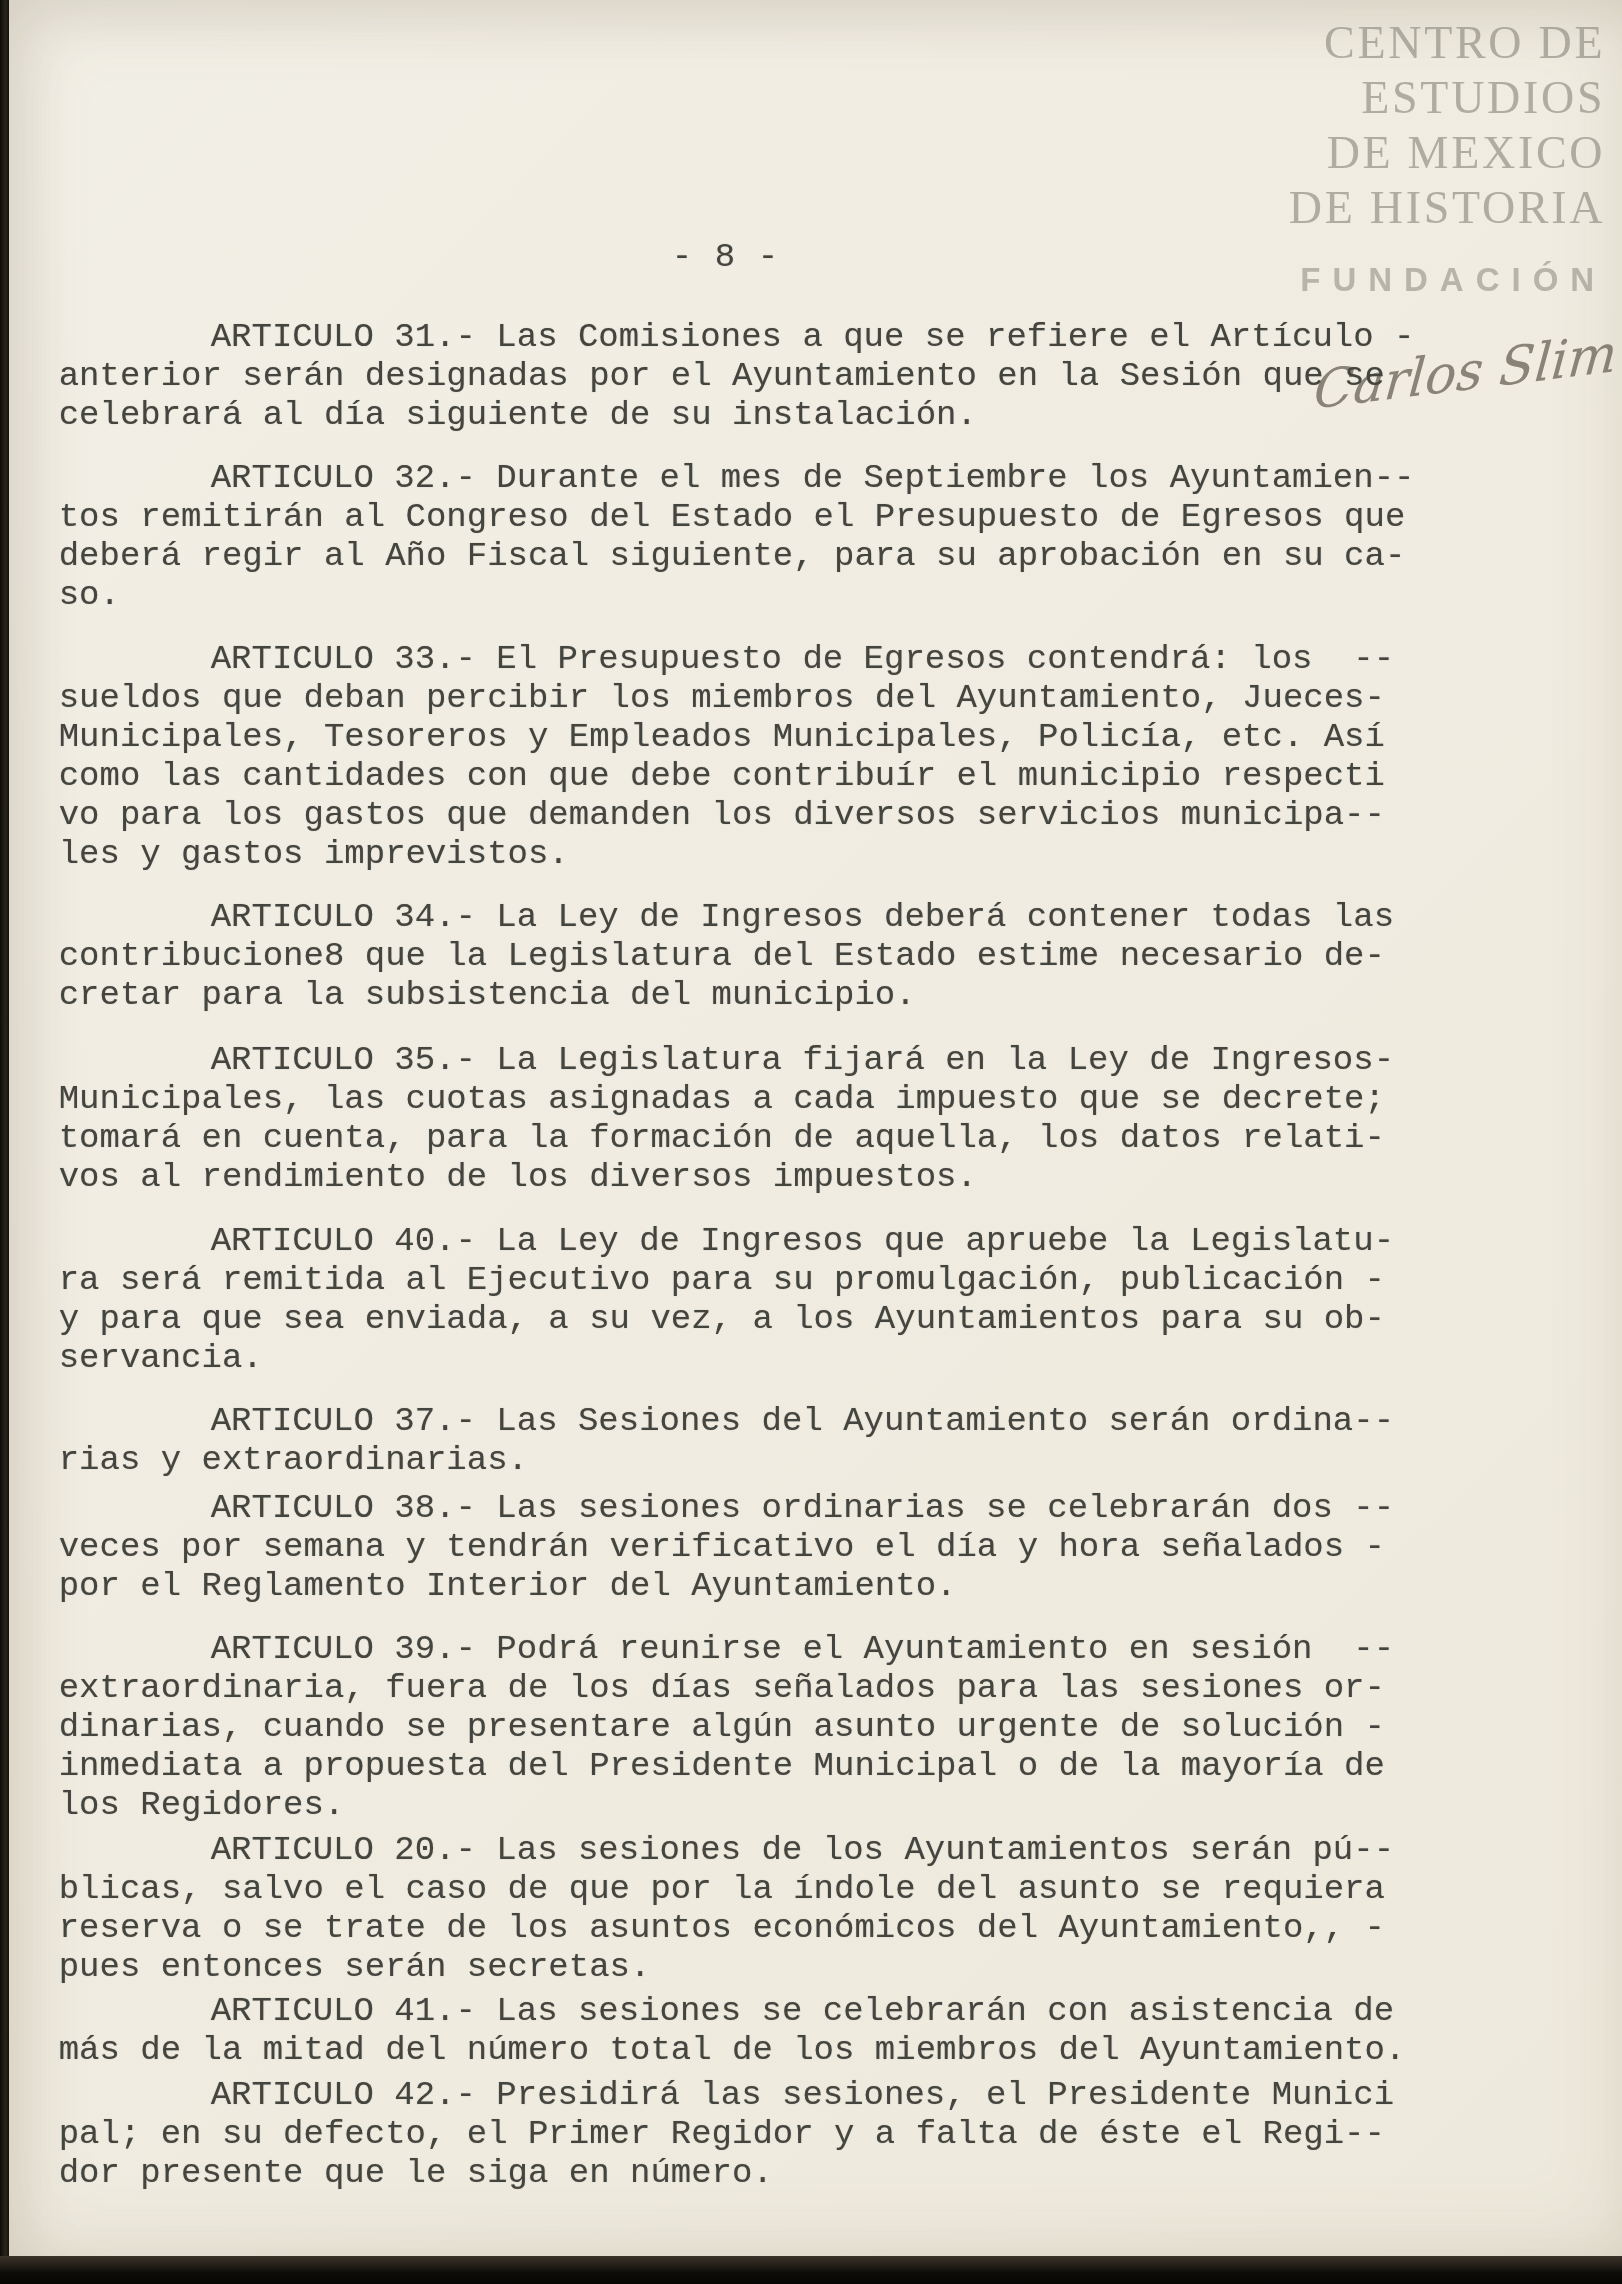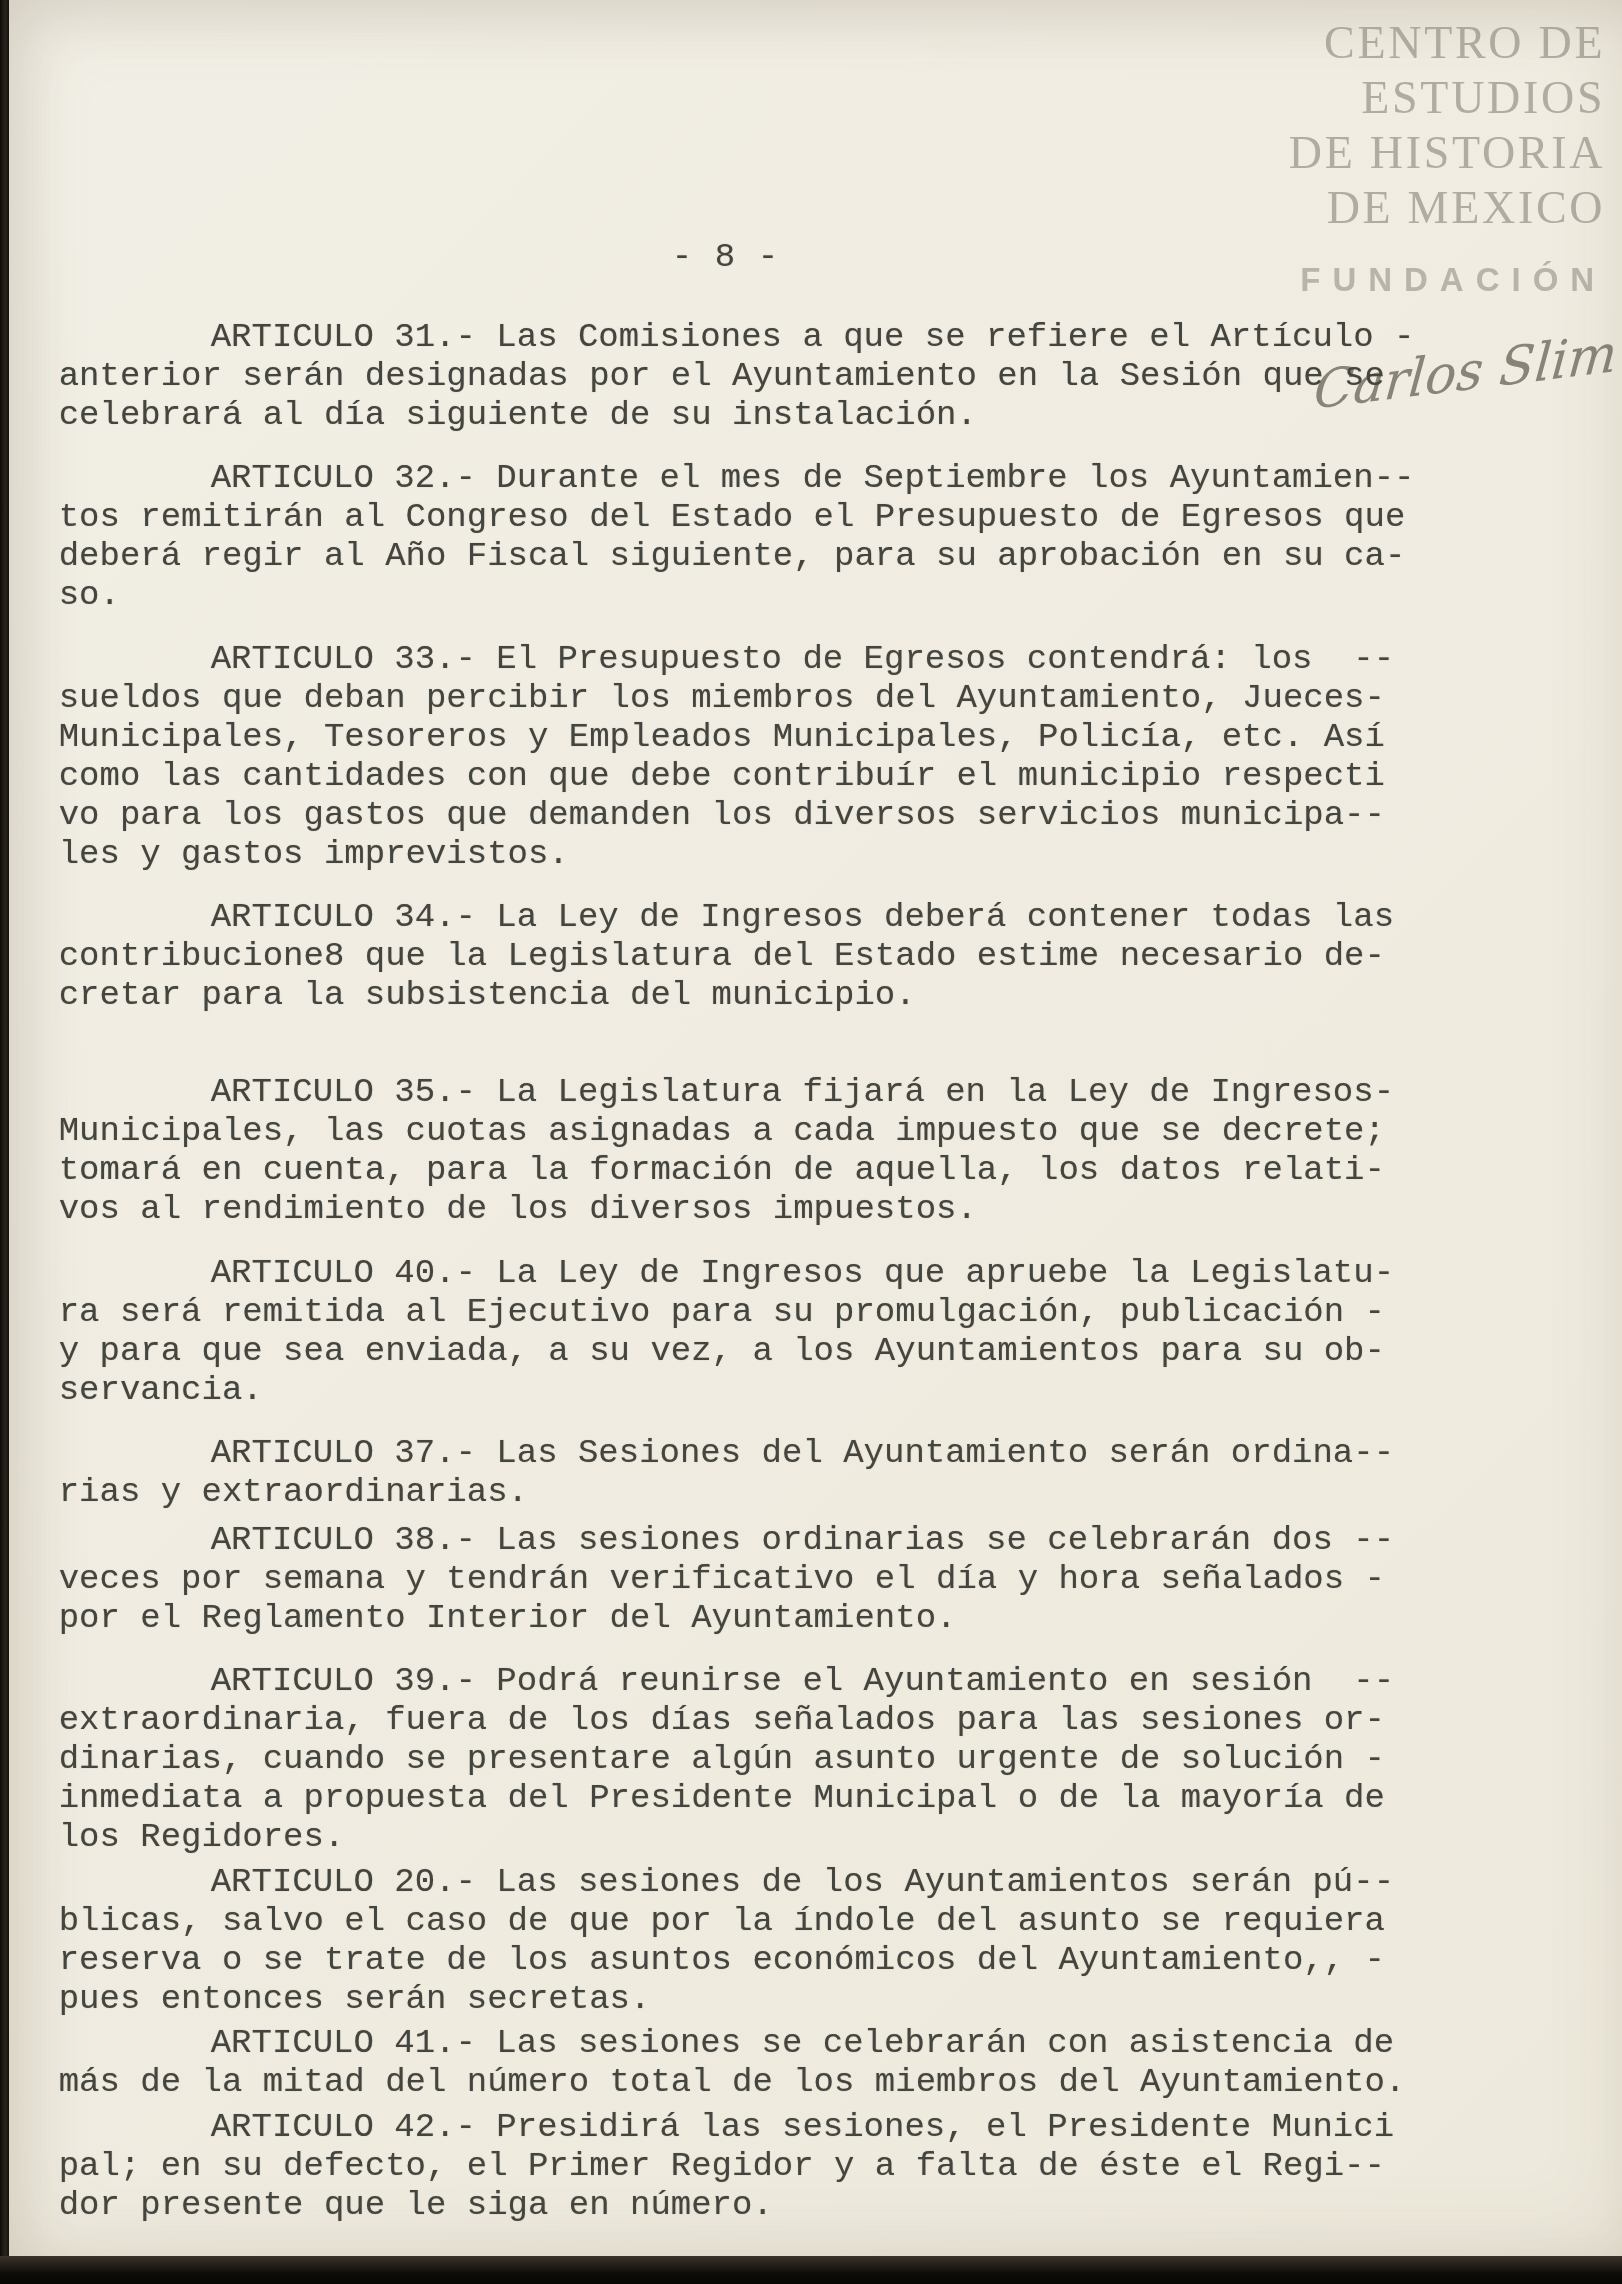--- a/index.html
+++ b/index.html
@@ -40,21 +40,21 @@
     margin: 0 0 41px 0;
     white-space: pre;
     text-indent: 613px;
     letter-spacing: 1.1px;
   }
   p.para {
     margin: 0 0 24.4px 0;
     white-space: pre-wrap;
     text-indent: 152px;
   }
-  p.para.gap-lg { margin-bottom: 58px; }
+  p.para.gap-lg { margin-bottom: 26px; }
   p.para.gap-sm { margin-bottom: 9px; }
   p.para.gap-xs { margin-bottom: 5.4px; }
 
   .watermark {
     position: absolute;
     top: 15px;
     right: 26px;
     width: 488px;
     text-align: right;
     font-family: "Liberation Serif", "DejaVu Serif", serif;
@@ -98,22 +98,22 @@
 </style>
 </head>
 <body>
 
 <div class="scan-stage">
   <div class="paper">
 
     <div class="watermark">
       <span class="wm-line">CENTRO DE</span>
       <span class="wm-line">ESTUDIOS</span>
+      <span class="wm-line">DE MEXICO</span>
       <span class="wm-line">DE HISTORIA</span>
-      <span class="wm-line">DE MEXICO</span>
     </div>
     <div class="foundation">FUNDACIÓN</div>
     <div class="signature">Carlos Slim</div>
 
     <div class="content">
       <div class="page-number">- 8 -</div>
 
       <p class="para">ARTICULO 31.- Las Comisiones a que se refiere el Artículo -
 anterior serán designadas por el Ayuntamiento en la Sesión que se
 celebrará al día siguiente de su instalación.</p>

